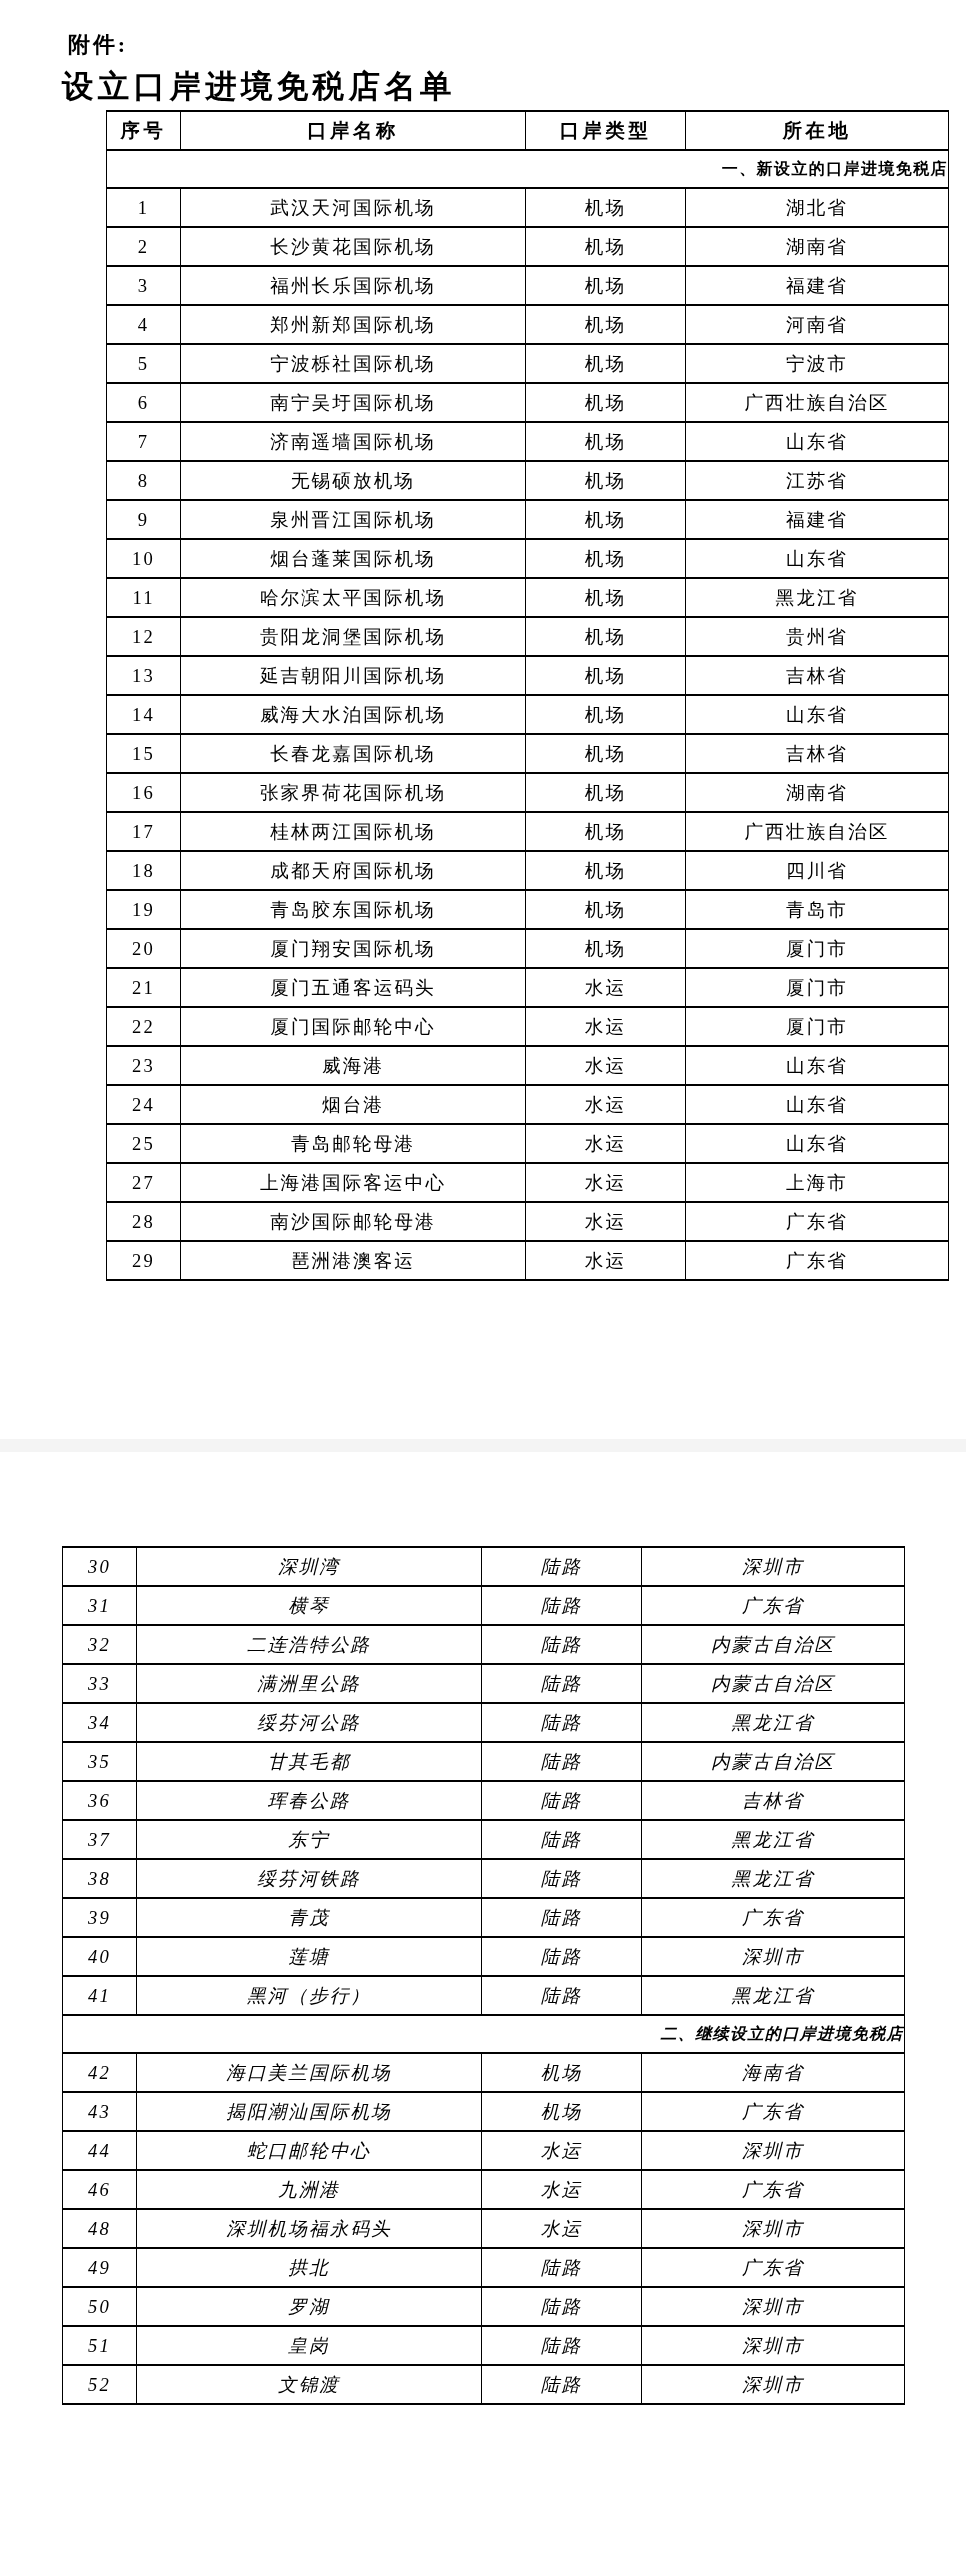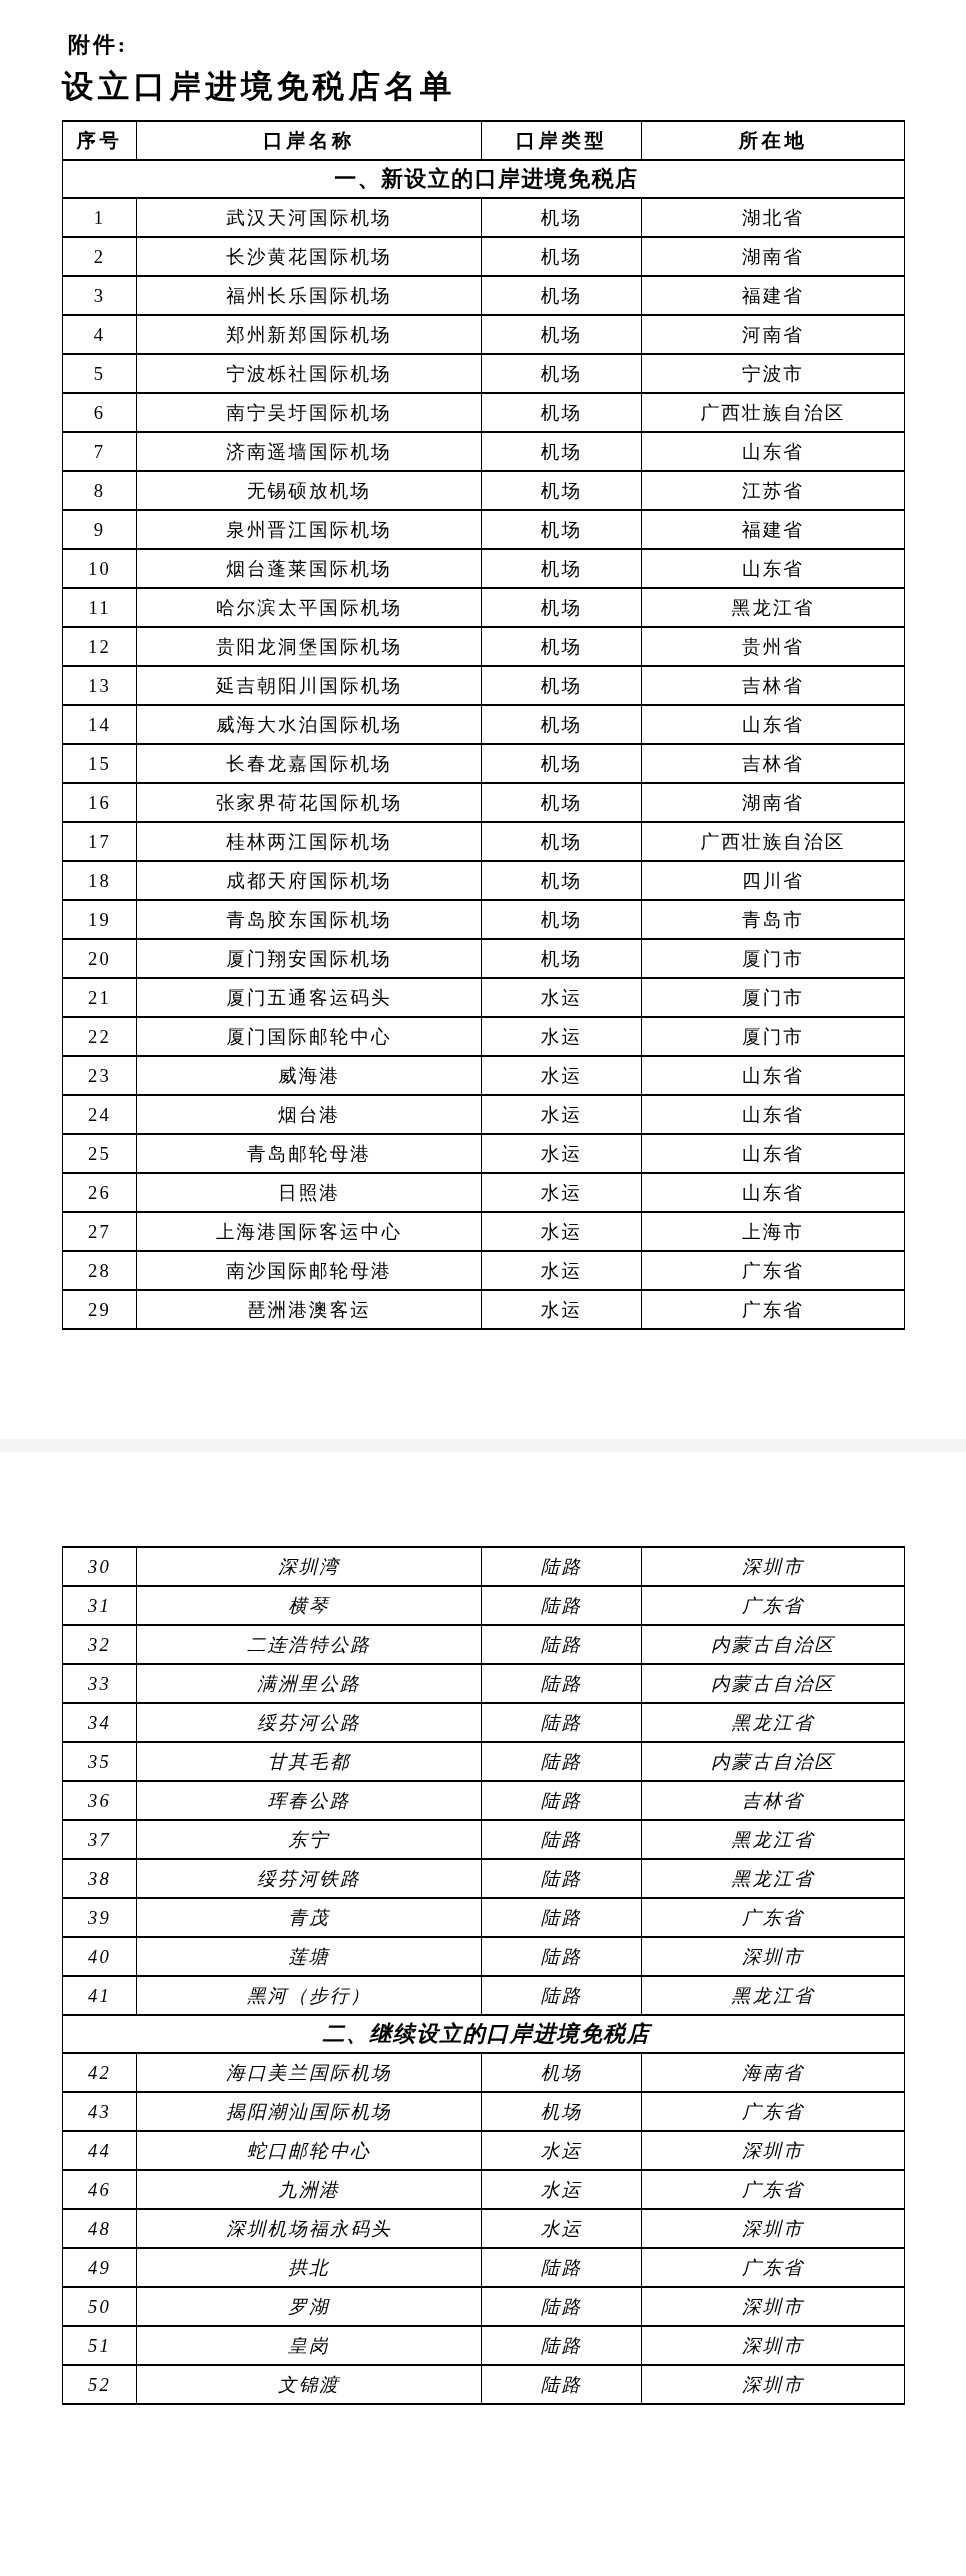--- a/index.html
+++ b/index.html
@@ -35,21 +35,21 @@
   table.port-table {
     position: absolute;
     left: 62px;
     width: 842px;
     border-collapse: separate;
     border-spacing: 0;
     table-layout: fixed;
     border-top: 2.1px solid #000;
     border-left: 1.4px solid #000;
   }
-  #table-page1 { top: 120px; }
+  #table-page1 { top: 110px; margin-left: 44px; }
   #table-page2 { top: 1546px; font-style: italic; }
   .port-table th, .port-table td {
     box-sizing: border-box;
     border-right: 1.4px solid #000;
     border-bottom: 2.1px solid #000;
     text-align: center;
     vertical-align: middle;
     padding: 0;
     font-size: 18.6px;
     letter-spacing: 2.1px;
@@ -57,24 +57,24 @@
     white-space: nowrap;
   }
   .port-table thead tr { height: 39px; }
   .port-table th {
     font-weight: 600;
     font-size: 19.3px;
     letter-spacing: 3.6px;
   }
   tr.section-row { height: 38px; }
   tr.section-row td {
-    text-align: center;
+    text-align: right;
     padding-left: 5.7px;
     font-weight: 700;
-    font-size: 22px;
+    font-size: 16px;
     letter-spacing: 1.4px;
   }
   tr.data-row { height: 39px; }
   .col-index    { width: 74px; }
   .col-name     { width: 345px; }
   .col-type     { width: 160px; }
   .col-location { width: 263px; }
   .page-gap {
     position: absolute;
     left: 0;
@@ -256,26 +256,20 @@
         <td>水运</td>
         <td>山东省</td>
       </tr>
       <tr class="data-row">
         <td>25</td>
         <td>青岛邮轮母港</td>
         <td>水运</td>
         <td>山东省</td>
       </tr>
       <tr class="data-row">
-        <td>26</td>
-        <td>日照港</td>
-        <td>水运</td>
-        <td>山东省</td>
-      </tr>
-      <tr class="data-row">
         <td>27</td>
         <td>上海港国际客运中心</td>
         <td>水运</td>
         <td>上海市</td>
       </tr>
       <tr class="data-row">
         <td>28</td>
         <td>南沙国际邮轮母港</td>
         <td>水运</td>
         <td>广东省</td>

